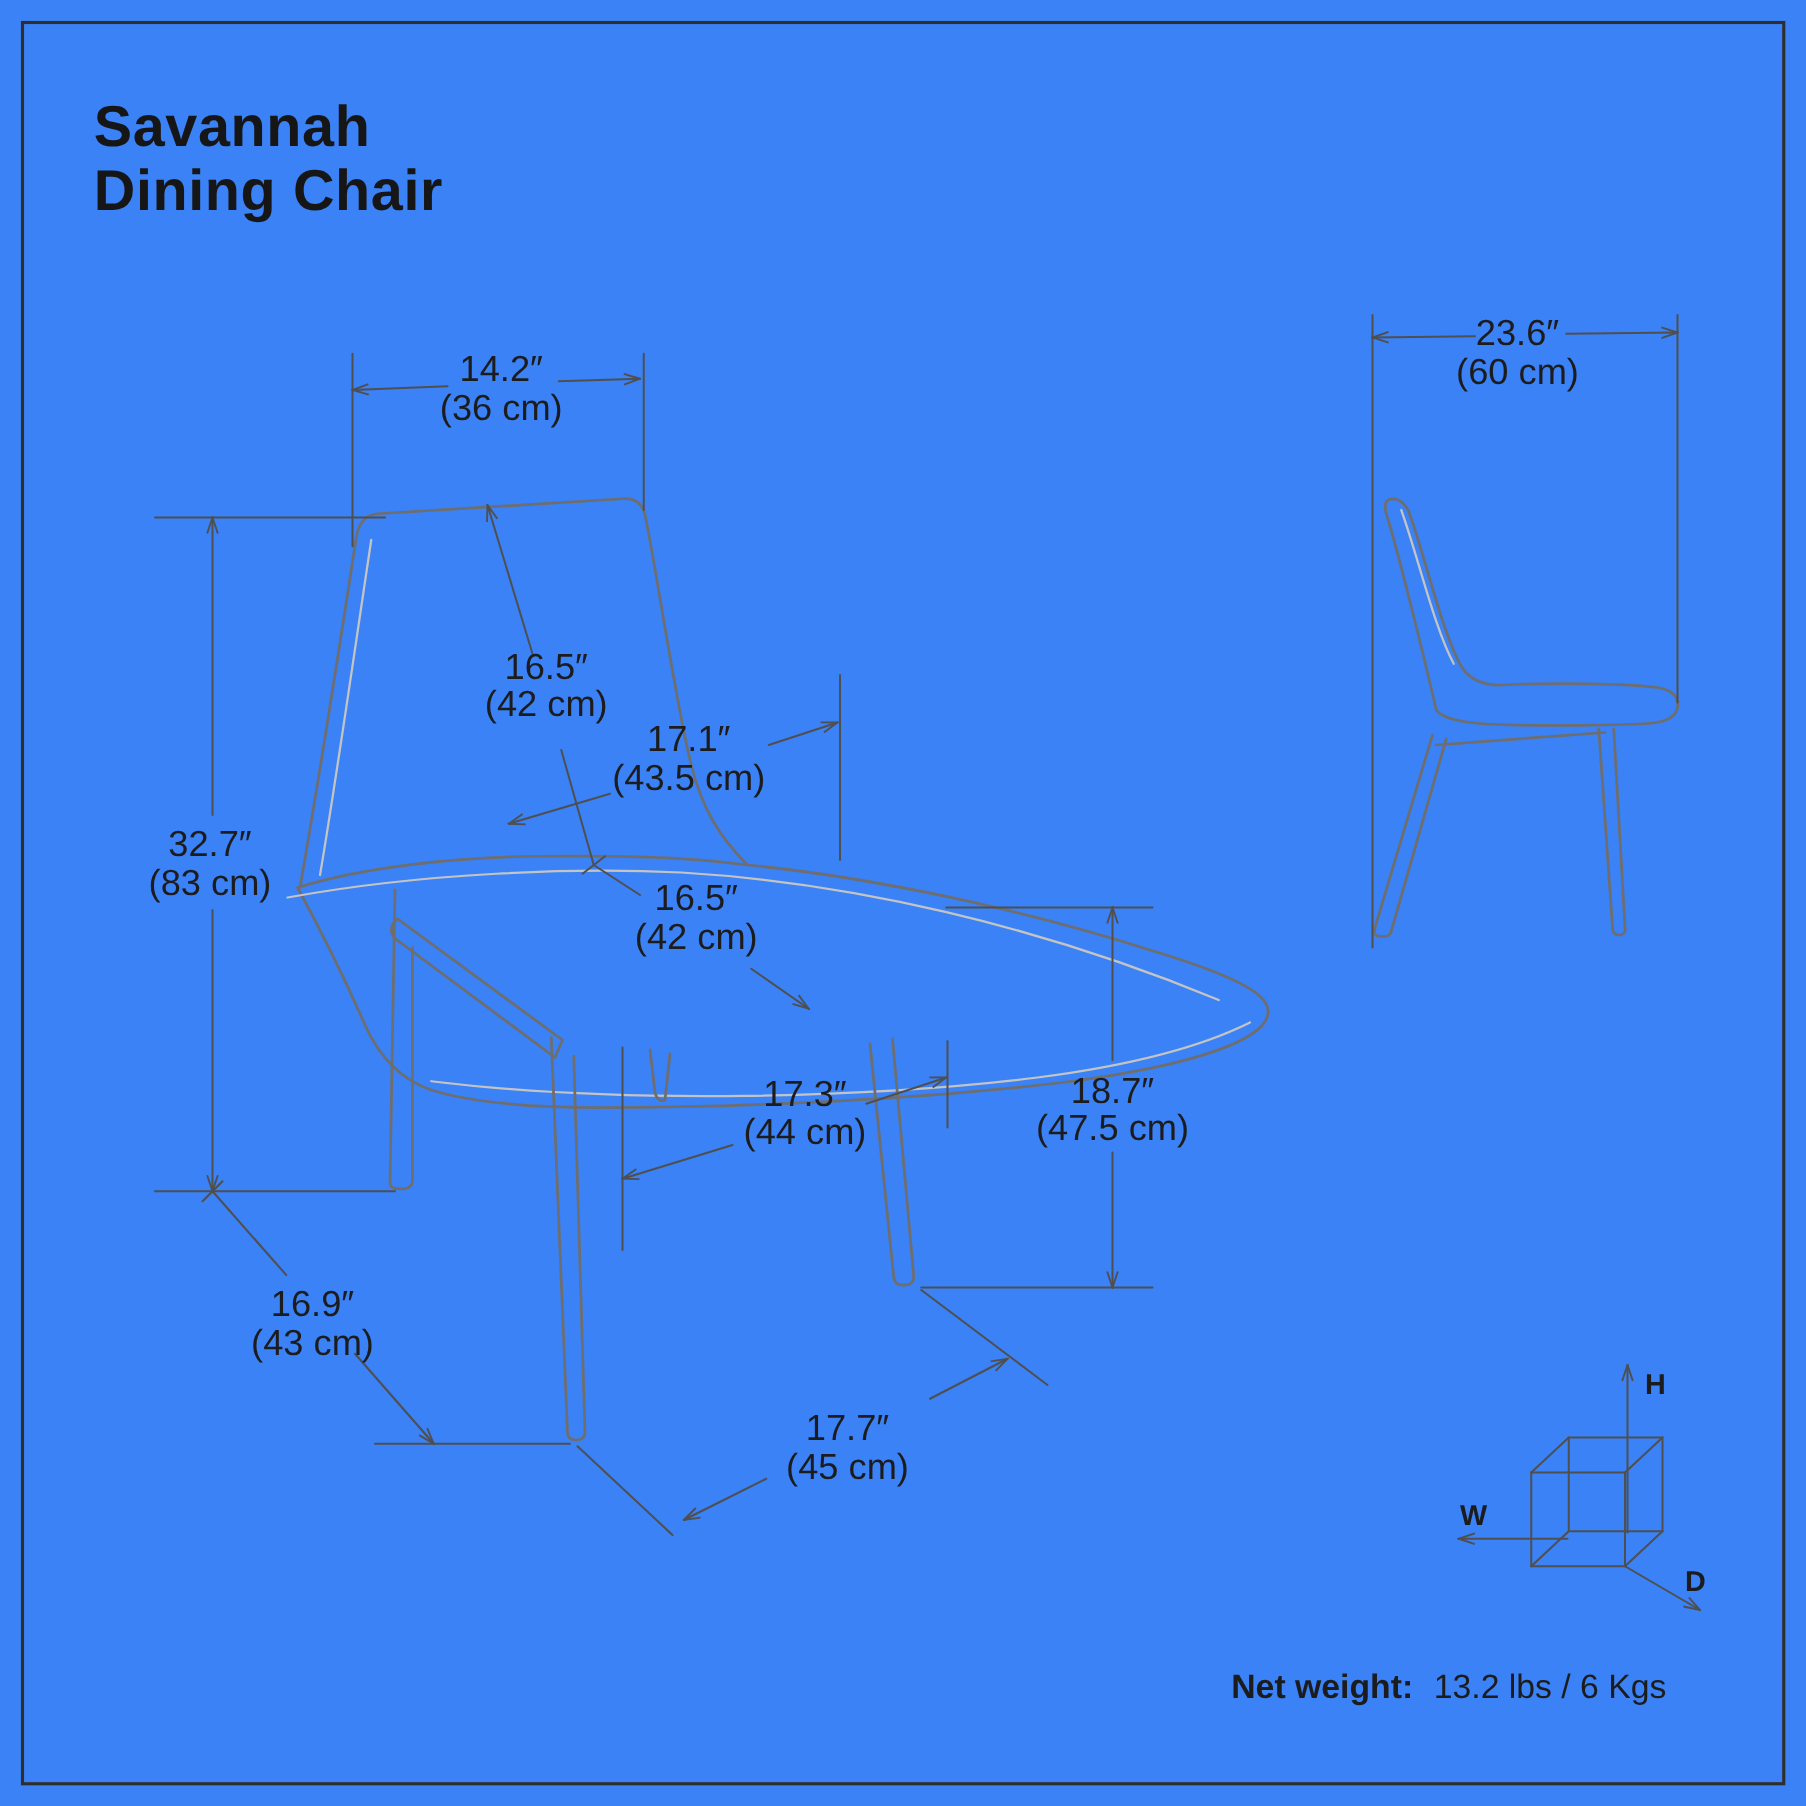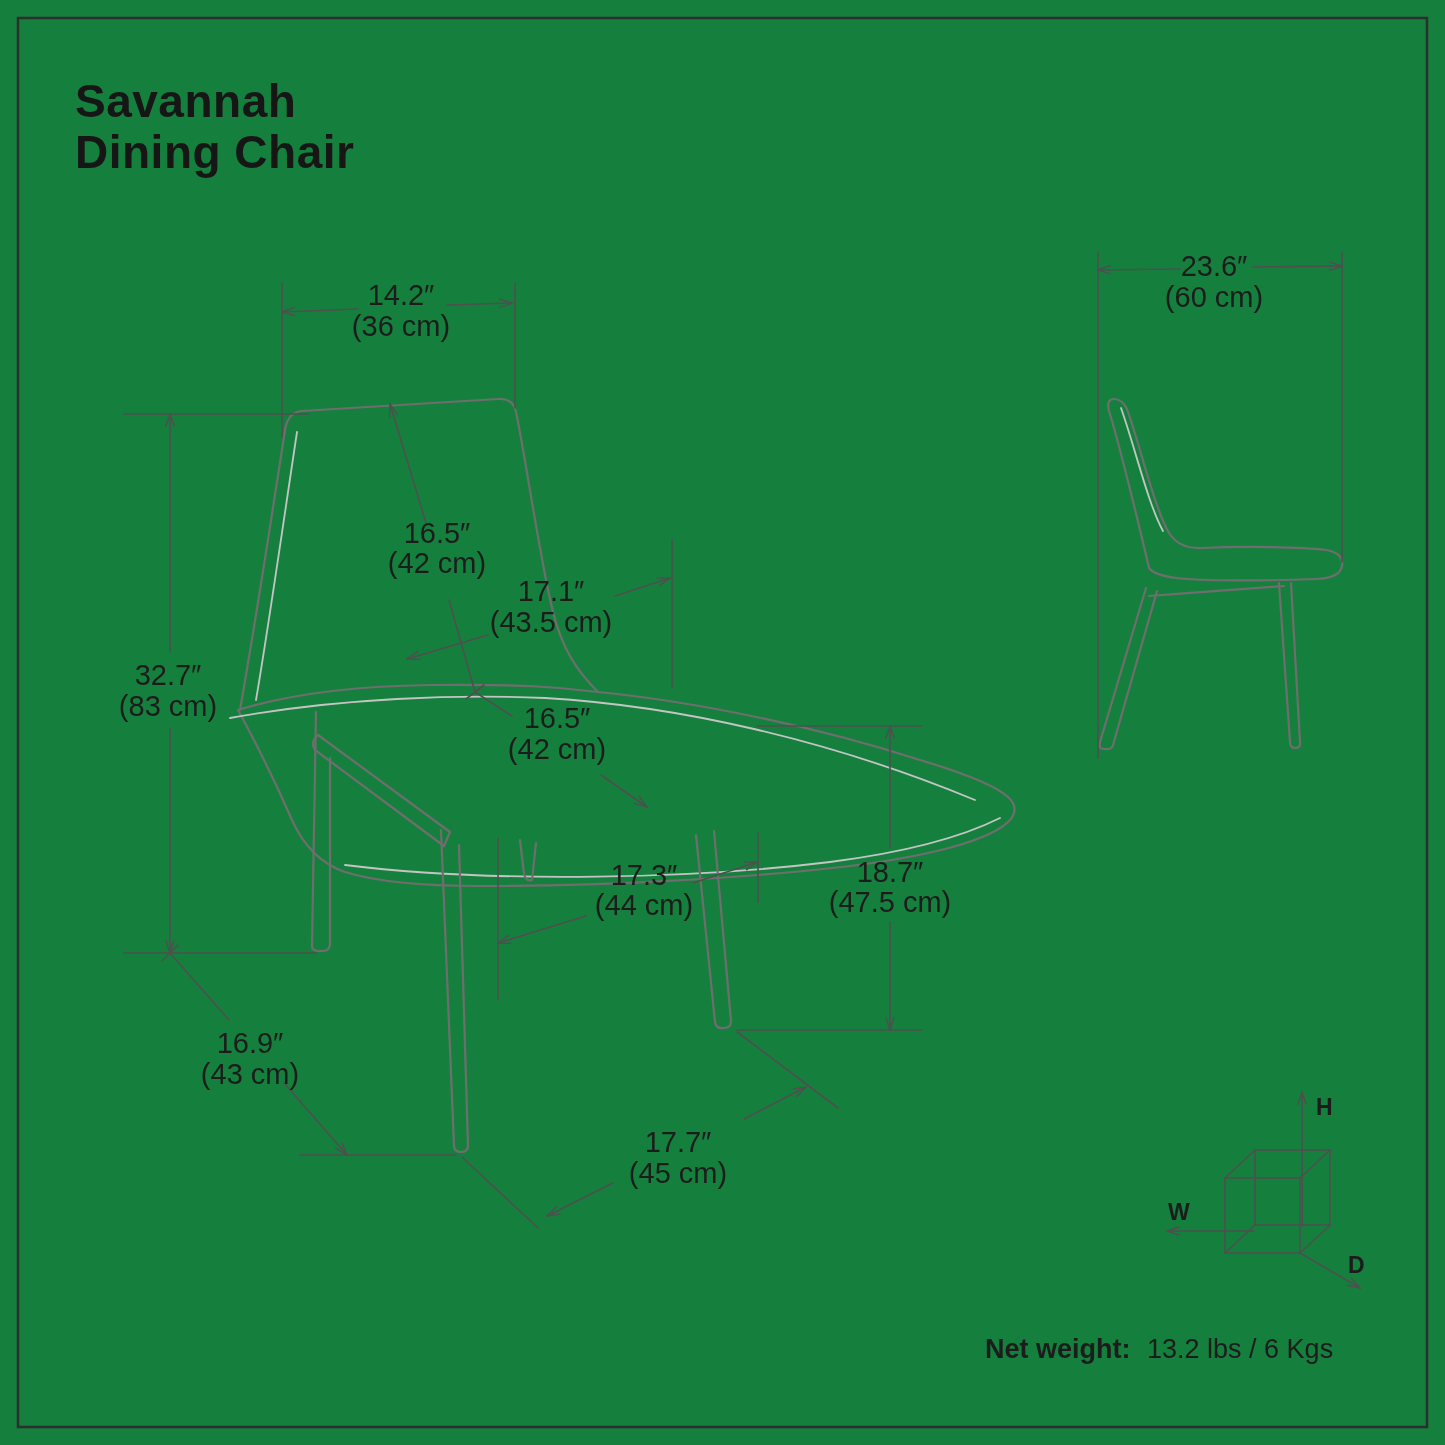--- a/index.html
+++ b/index.html
@@ -1,16 +1,16 @@
 <!DOCTYPE html>
 <html><head>
 <meta charset="utf-8">
 <style>
   html,body{margin:0;padding:0;background:#ffffff;}
-  .canvas{position:relative;width:1445px;height:1445px;background:#15803d;overflow:hidden;
+  .canvas{position:relative;width:1445px;height:1445px;background:#3b82f6;overflow:hidden;
           font-family:"Liberation Sans", sans-serif;}
   svg{position:absolute;left:0;top:0;}
   .title-text{font-size:46px;font-weight:700;fill:#161616;letter-spacing:.5px;}
   .dim-text{font-size:29px;fill:#1c1c1c;text-anchor:middle;}
   .axis-label{font-size:23px;font-weight:700;fill:#1c1c1c;}
   .net-text{font-size:27px;fill:#1c1c1c;}
   .chair{stroke:#6e6e6e;stroke-width:2.2;fill:none;stroke-linejoin:round;stroke-linecap:round;}
   .seam{stroke:#c4c4c4;stroke-width:1.8;fill:none;stroke-linecap:round;}
   .dim{stroke:#4f4f4f;stroke-width:1.6;fill:none;stroke-linecap:round;}
   .frame{stroke:#2e2e2e;stroke-width:2.5;fill:none;}

